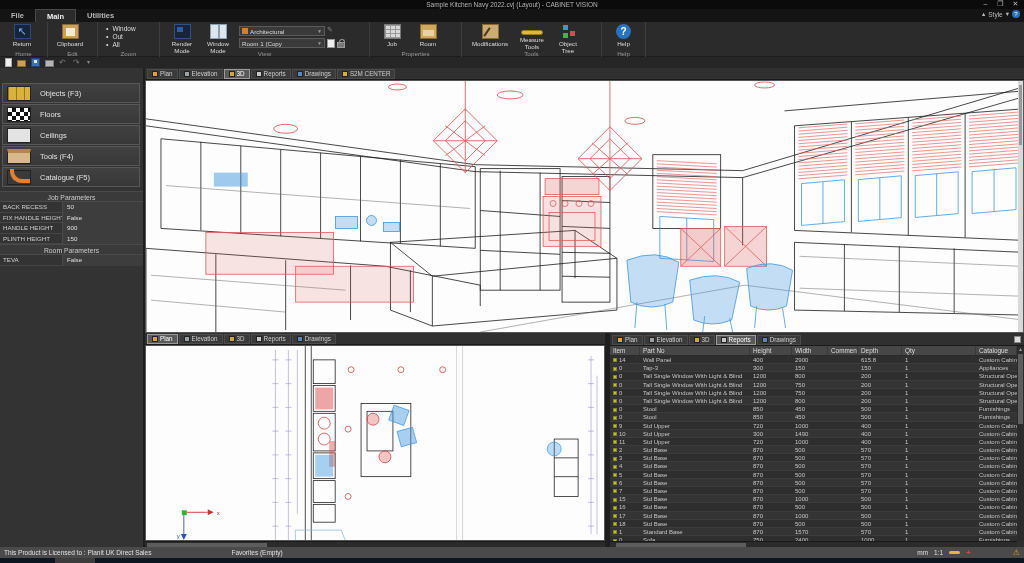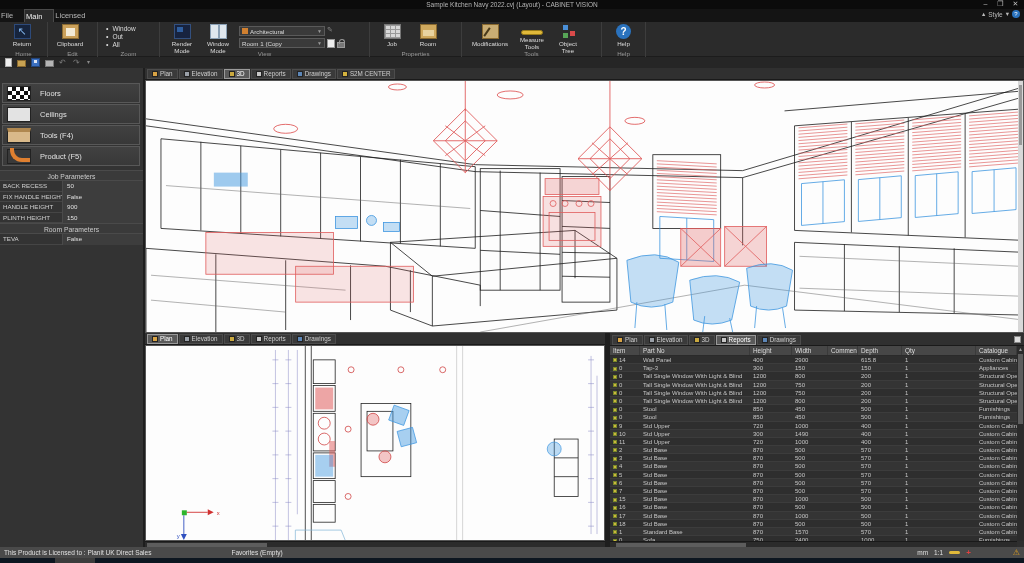--- a/index.html
+++ b/index.html
@@ -7,21 +7,21 @@
   .app { position:absolute; inset:0; background:#2e2e2e; }
 
   
   .titlebar { position:absolute; left:0; top:0; width:1024px; height:9px; background:#0b0b0b; }
   .titlebar .title { position:absolute; left:0; right:0; top:1px; text-align:center; font-size:6.5px; color:#b5b5b5; }
   .winctl { position:absolute; right:2px; top:0; display:flex; gap:2px; }
   .winctl span { width:13px; height:8px; font-size:7px; line-height:8px; text-align:center; color:#bbb; }
 
   
   .rtabs { position:absolute; left:0; top:9px; width:1024px; height:13px; background:#141414; display:flex; align-items:flex-end; }
-  .rtab { font-size:7.5px; color:#b8b8b8; padding:2px 11px 2px 1px; height:13px; line-height:10px; }
+  .rtab { font-size:7.5px; color:#b8b8b8; padding:2px 11px 2px 11px; height:13px; line-height:10px;font-weight:bold; }
   .rtab.sel { background:#2b2b2b; color:#f0f0f0; border:1px solid #4a4a4a; border-bottom:none; }
   .stylebox { position:absolute; right:4px; top:10px; display:flex; align-items:center; gap:3px; font-size:6.5px; color:#bbb; }
   .stylebox .hc { width:8px; height:8px; border-radius:50%; background:#2a72bd; color:#fff; font-size:6px; line-height:8px; text-align:center; }
 
   
   .ribbon { position:absolute; left:0; top:22px; width:1024px; height:35px; background:#2b2b2b; border-bottom:1px solid #1c1c1c; display:flex; }
   .rgroup { position:relative; height:35px; border-right:1px solid #3d3d3d; display:flex; align-items:flex-start; padding:1px 4px 8px 4px; }
   .glabel { position:absolute; left:0; right:0; bottom:0; text-align:center; font-size:6.2px; color:#999; }
   .rbtn { display:flex; flex-direction:column; align-items:center; width:36px; padding-top:1px; }
   .rbtn .rlbl { font-size:6.2px; color:#ddd; text-align:center; line-height:1.15; margin-top:1px; white-space:pre-line; }
@@ -142,21 +142,21 @@
     <div class="winctl">
       <span>–</span>
       <span>❐</span>
       <span>✕</span>
     </div>
   </div>
 
   <div class="rtabs" id="ribbonTabs">
       <span class="rtab">File</span>
       <span class="rtab sel">Main</span>
-      <span class="rtab">Licensed</span>
+      <span class="rtab">Utilities</span>
     </div>
   <div class="stylebox">
     <span>▴</span>
     <span>Style</span>
     <span>▾</span>
     <span class="hc">?</span>
   </div>
 
   <div class="ribbon">
     <div class="rgroup" style="width:48px">
@@ -265,34 +265,38 @@
     <span class="qi qi-save"></span>
     <span class="qi qi-print"></span>
     <span class="qi qi-undo">↶</span>
     <span class="qi qi-redo">↷</span>
     <span class="qi qi-caret">▾</span>
   </div>
 
   <div class="sidebar">
     <div id="toolList" style="padding-top:14px">
         <div class="tool">
+          <span class="si si-objects"></span>
+          <span class="tlbl">Objects (F3)</span>
+        </div>
+        <div class="tool">
           <span class="si si-floors"></span>
           <span class="tlbl">Floors</span>
         </div>
         <div class="tool">
           <span class="si si-ceilings"></span>
           <span class="tlbl">Ceilings</span>
         </div>
         <div class="tool">
           <span class="si si-tops"></span>
           <span class="tlbl">Tools (F4)</span>
         </div>
         <div class="tool">
           <span class="si si-moulding"></span>
-          <span class="tlbl">Product (F5)</span>
+          <span class="tlbl">Catalogue (F5)</span>
         </div>
       </div>
     <div class="params" id="paramBlock">
         <div class="phead">Job Parameters</div>
         <div class="prow">
           <span class="pl">BACK RECESS</span>
           <span class="pv">50</span>
         </div>
         <div class="prow">
           <span class="pl">FIX HANDLE HEIGHT</span>

